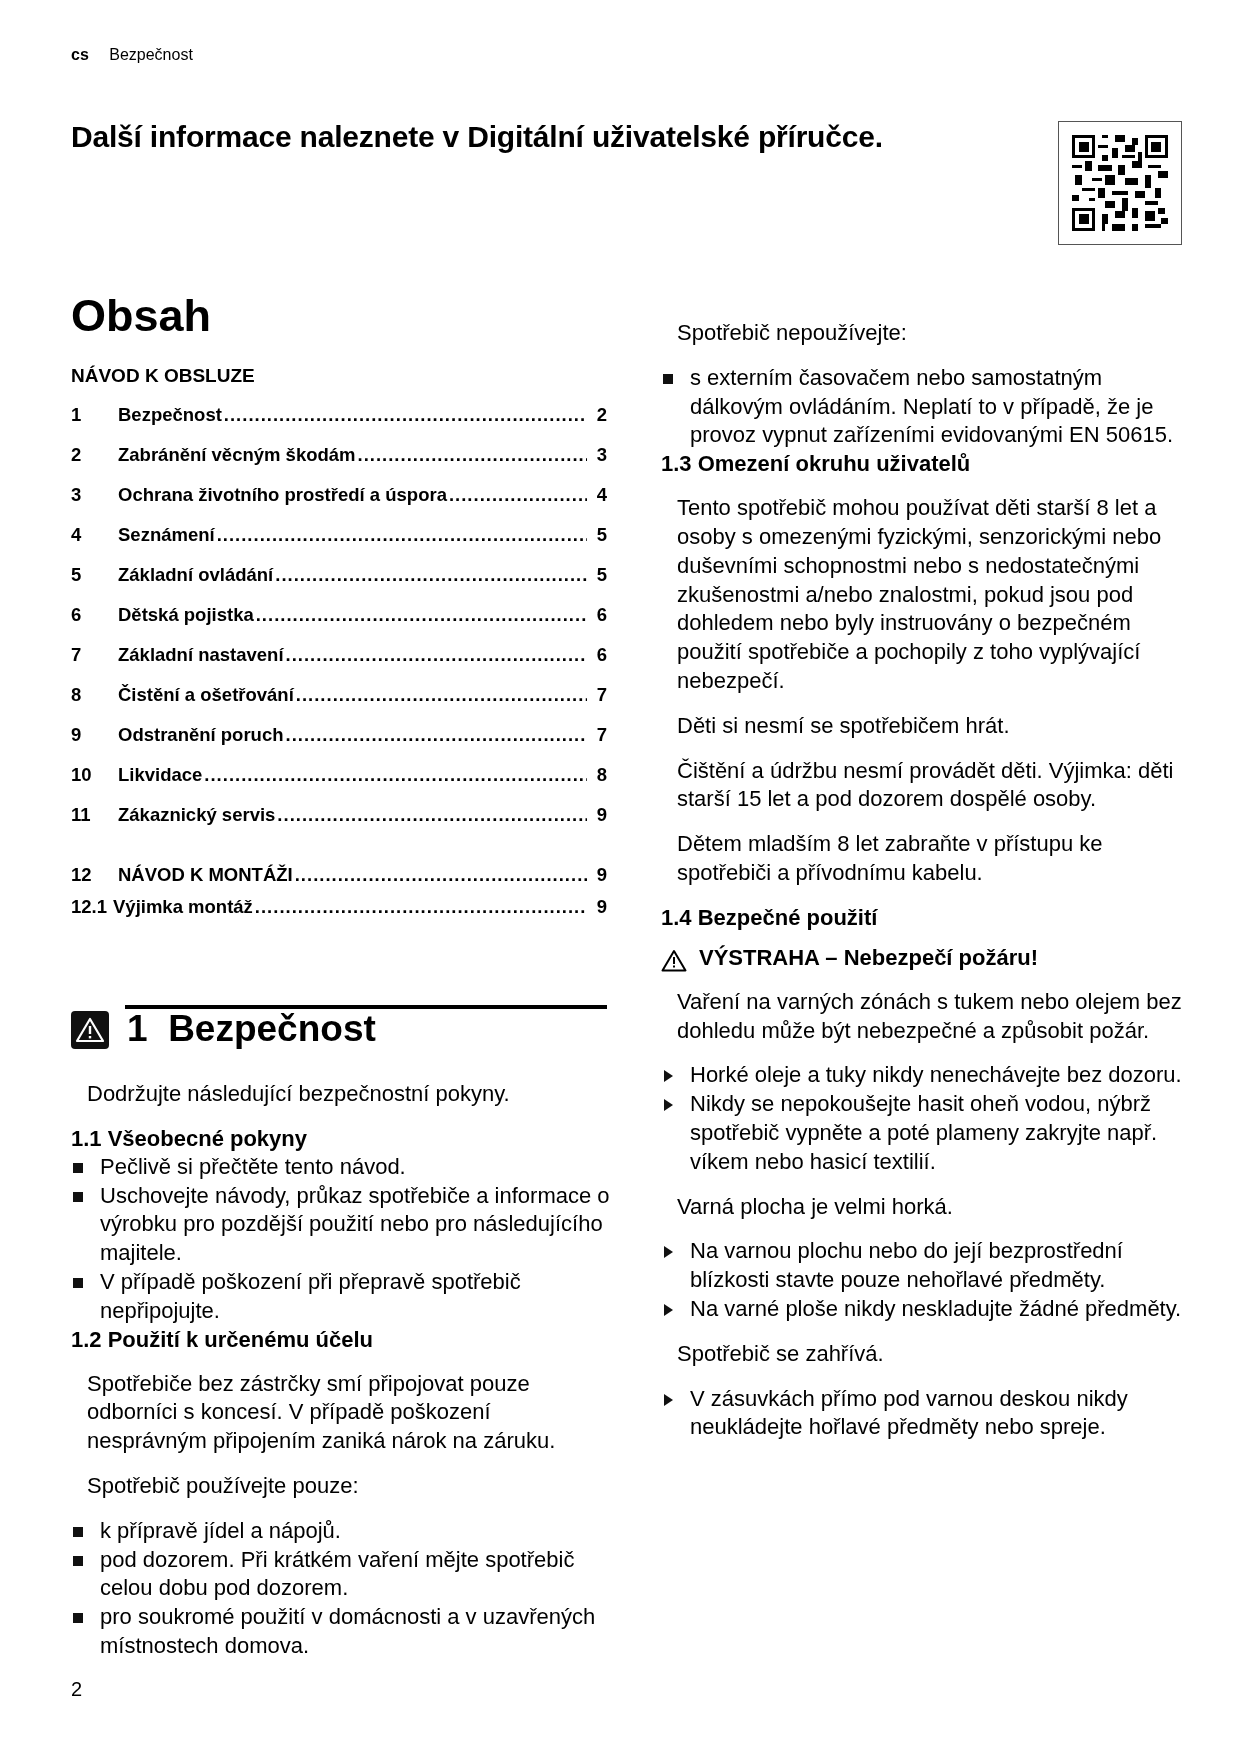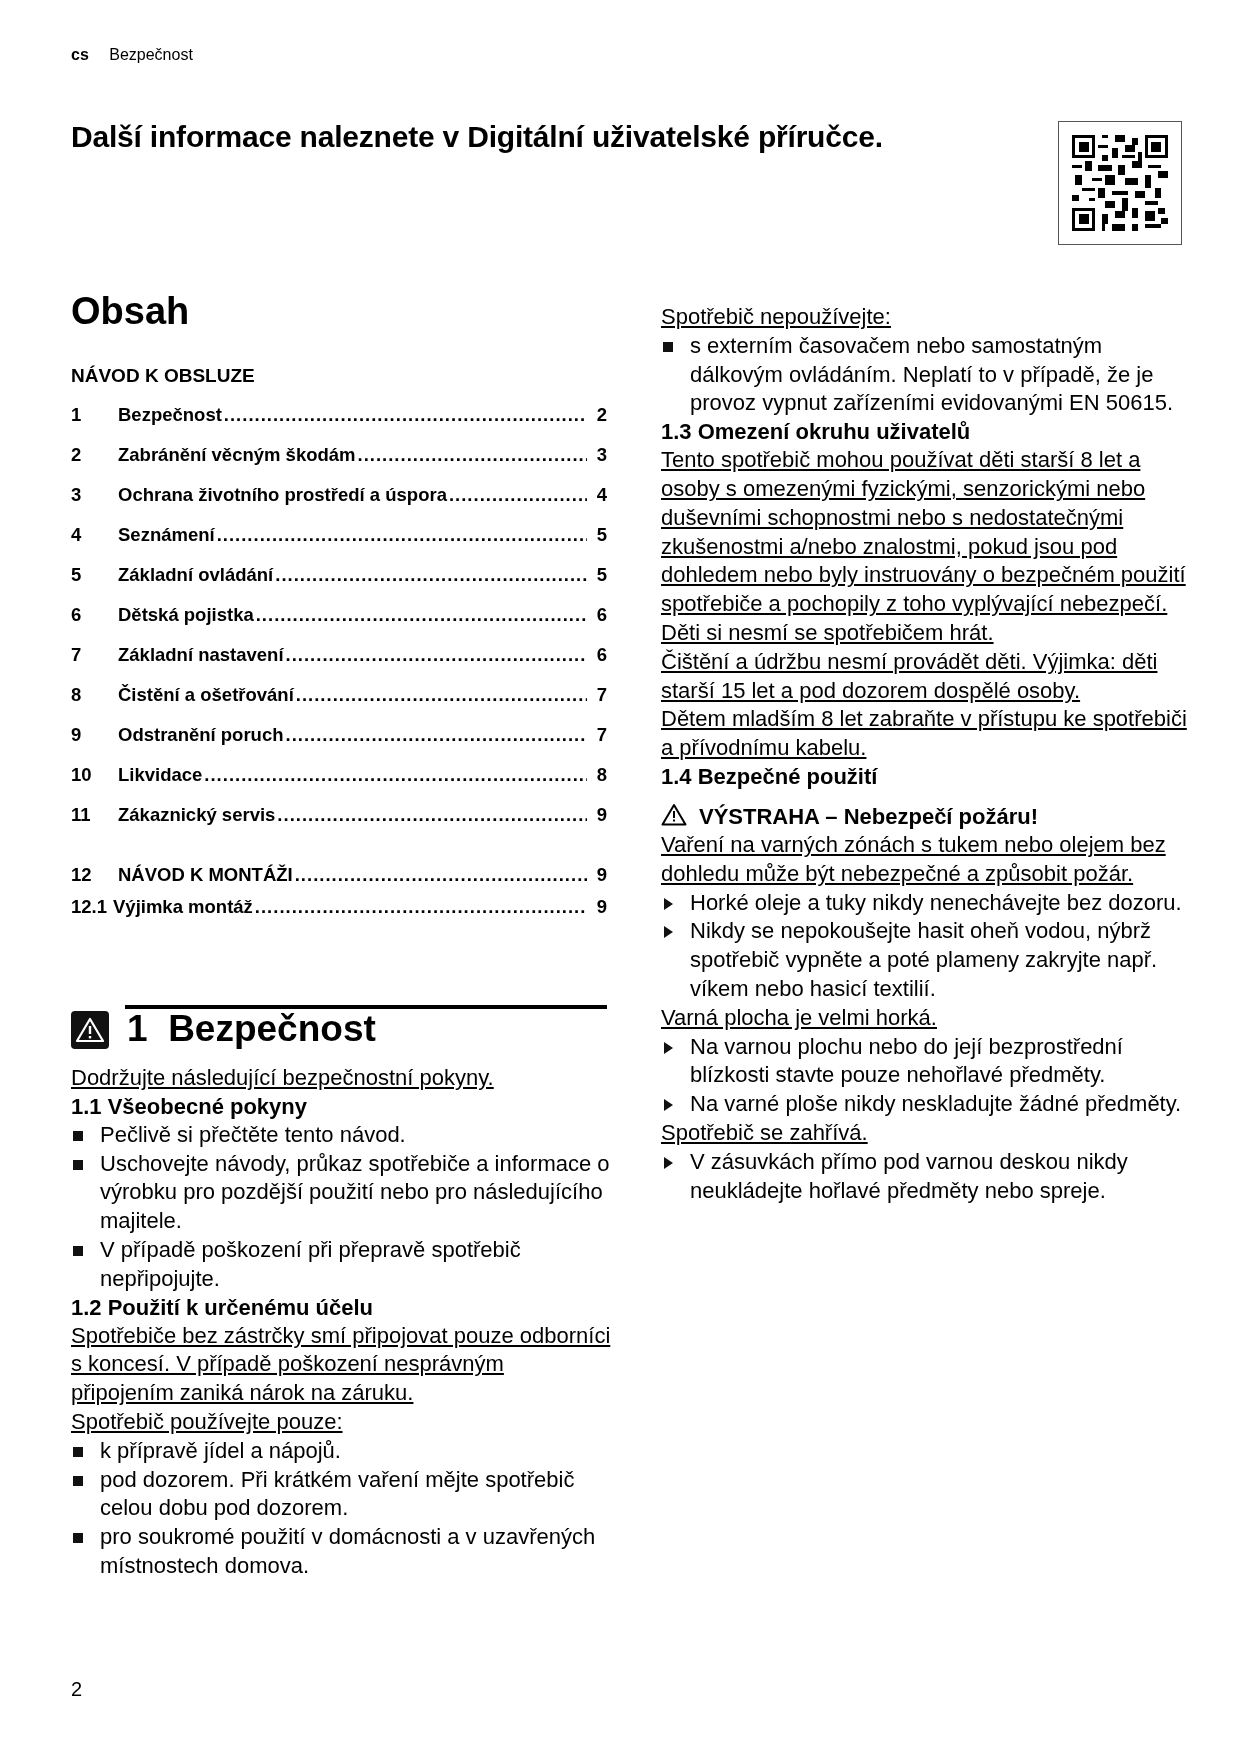--- a/index.html
+++ b/index.html
@@ -4,50 +4,50 @@
 <style>
   html, body { margin: 0; padding: 0; background: #ffffff; }
   body { width: 1240px; height: 1754px; position: relative; overflow: hidden;
          font-family: "Liberation Sans", "DejaVu Sans", sans-serif; color: #000; }
   .abs { position: absolute; }
   .header { left: 71px; top: 46px; font-size: 16px; }
   .header .lang { font-weight: bold; margin-right: 16px; }
   .promo { left: 71px; top: 120px; font-size: 30px; font-weight: bold; letter-spacing: -0.2px; }
   .qr { left: 1058px; top: 121px; width: 124px; height: 124px; border: 1px solid #555; box-sizing: border-box; display: flex; align-items: center; justify-content: center; }
   .qr svg { width: 96px; height: 96px; }
-  .toc-title { left: 71px; top: 290px; font-size: 38px; font-weight: bold; }
+  .toc-title { left: 71px; top: 290px; font-size: 45px; font-weight: bold; }
   .toc-sub { left: 71px; top: 365px; font-size: 19px; font-weight: bold; }
   .toc { left: 71px; top: 404px; width: 536px; }
   .toc-row { display: flex; align-items: baseline; font-size: 18.5px; font-weight: bold; height: 40px; }
   .toc-row .num { width: 47px; flex: none; }
   .toc-row .lbl { flex: none; white-space: nowrap; }
   .toc-row .dots { flex: 1; overflow: hidden; white-space: nowrap; margin: 0 6px 0 2px; letter-spacing: 1px; }
   .toc-row .dots::after { content: "................................................................................................................................................"; }
   .toc-row .pg { flex: none; width: 14px; text-align: right; }
   .toc-row.gap { margin-top: 20px; }
   .toc-row.tight { height: 32px; }
   .toc-row.sub .num { width: auto; margin-right: 6px; }
 
   .sec-rule { left: 125px; top: 1005px; width: 482px; height: 4px; background: #000; }
   .sec-icon { left: 71px; top: 1011px; width: 38px; height: 38px; background: #111; border-radius: 4px; display:flex; align-items:center; justify-content:center; }
   .sec-title { left: 127px; top: 1008px; font-size: 37px; font-weight: bold; }
 
   .col { font-size: 22px; line-height: 28.8px; }
-  .col p { margin: 0; text-decoration: underline; }
+  .col p { margin: 16px; }
   .col h3 { margin: 0; font-size: 22px; font-weight: bold; line-height: 28px; }
   .col ul { list-style: none; margin: 0; padding: 0; }
   .col li { position: relative; padding-left: 29px; }
   .col li.sq::before { content: ""; position: absolute; left: 2px; top: 10px; width: 10px; height: 10px; background: #111; }
   .col li.tri::before { content: ""; position: absolute; left: 3px; top: 9px; width: 0; height: 0;
                          border-top: 6px solid transparent; border-bottom: 6px solid transparent; border-left: 9px solid #111; }
   .left-col { left: 71px; top: 1064px; width: 540px; }
   .right-col { left: 661px; top: 303px; width: 540px; }
   .mt6 { margin-top: 6px; }
   .mt10 { margin-top: 10px; }
-  .warn { display: flex; align-items: flex-start; font-weight: bold; line-height: 28px; margin-top: 12px; }
+  .warn { display: flex; align-items: flex-end; font-weight: bold; line-height: 28px; margin-top: 12px; }
   .warn svg { margin-right: 12px; }
   .footer { left: 71px; top: 1678px; font-size: 20px; }
 </style>
 </head>
 <body>
 
 <div class="abs header">
   <span class="lang">cs</span>
   <span>Bezpečnost</span>
 </div>

